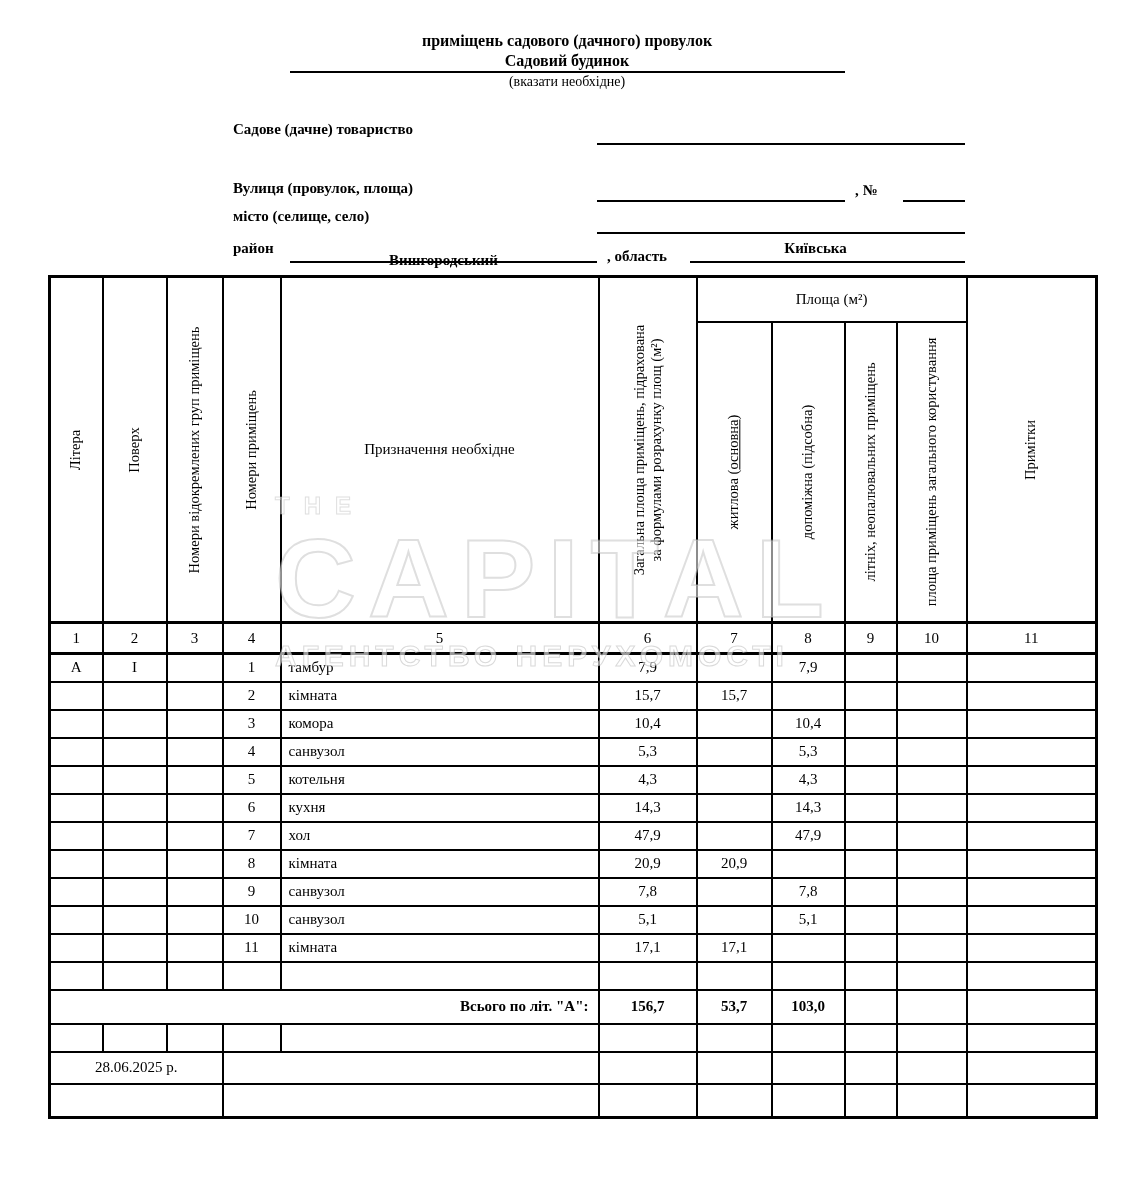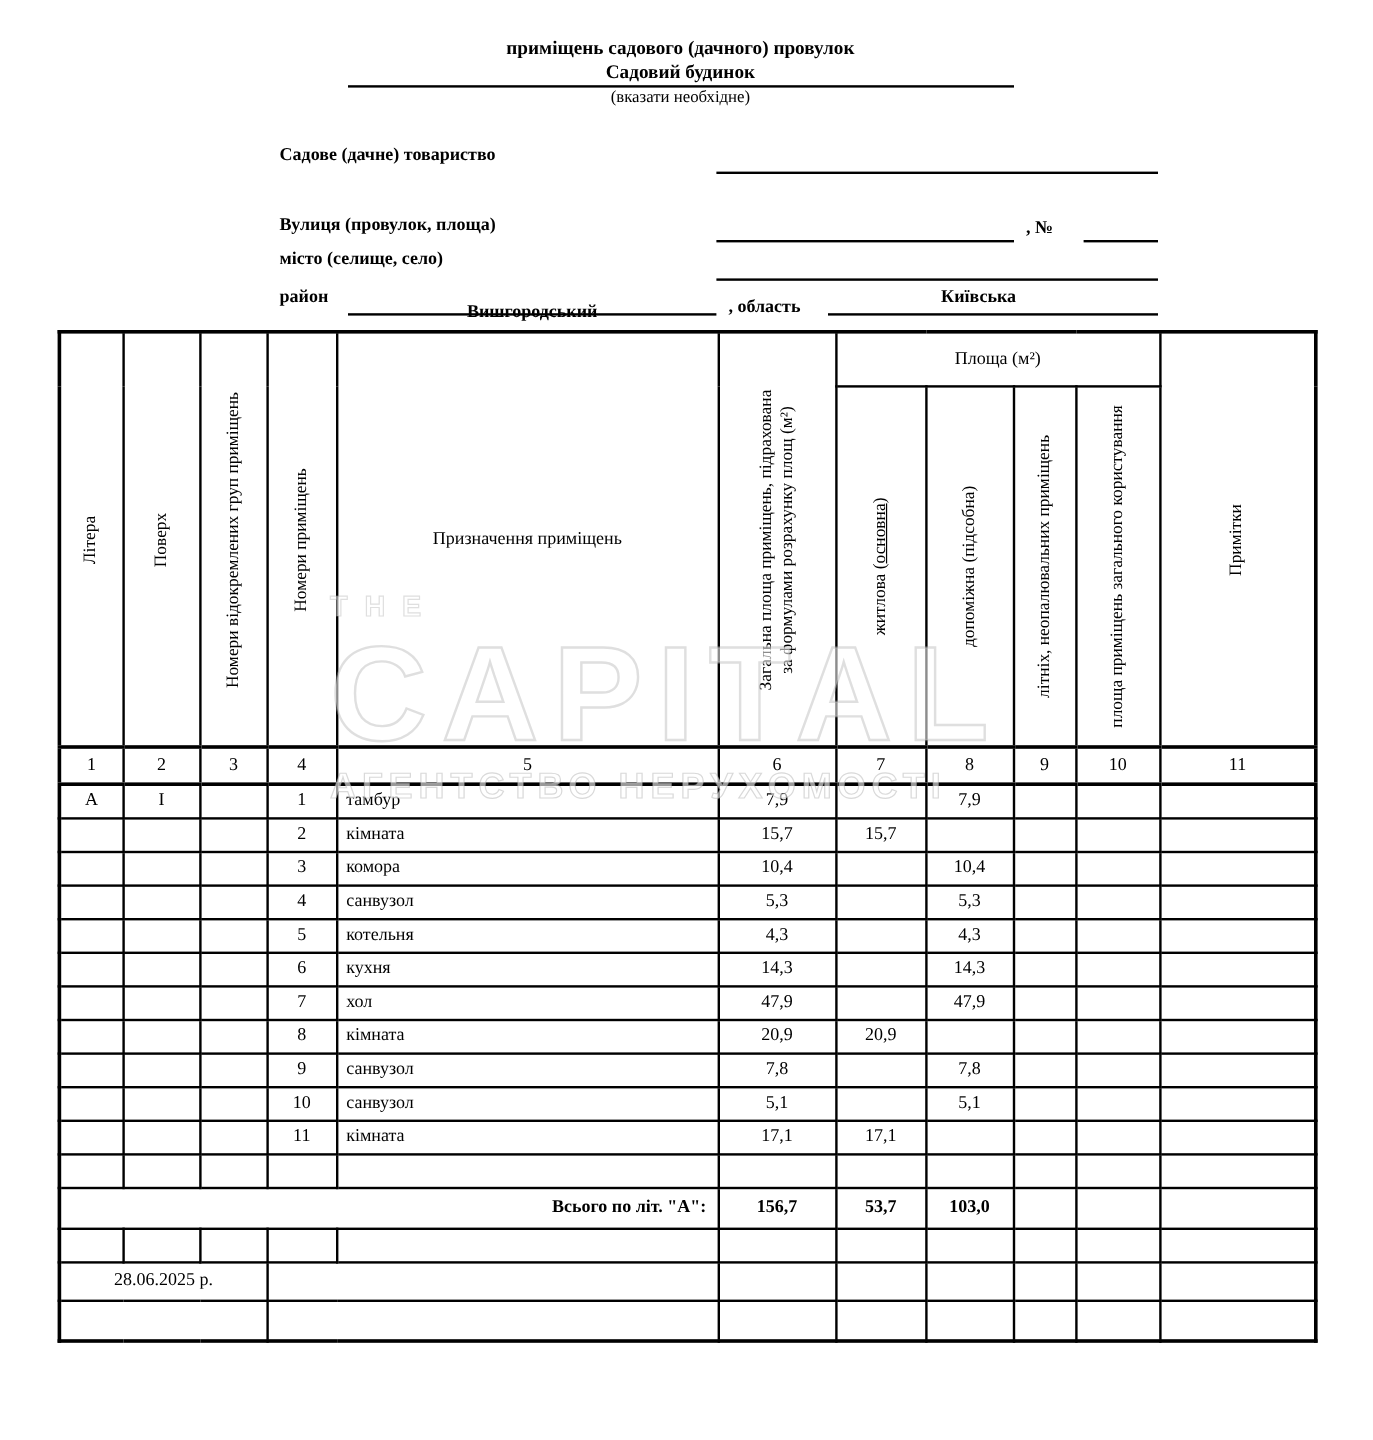--- a/index.html
+++ b/index.html
@@ -141,21 +141,21 @@
           </td>
         <td rowspan="2" class="rot">
             <div>Поверх</div>
           </td>
         <td rowspan="2" class="rot">
             <div>Номери відокремлених груп приміщень</div>
           </td>
         <td rowspan="2" class="rot">
             <div>Номери приміщень</div>
           </td>
-        <td rowspan="2" class="hdr-horiz">Призначення  приміщень</td>
+        <td rowspan="2" class="hdr-horiz">Призначення  необхідне</td>
         <td rowspan="2" class="rot">
           <div class="wrap w335"><span>Загальна площа  приміщень,  підрахована</span><br><span>за формулами розрахунку площ (м²)</span></div>
         </td>
         <td colspan="4" class="hdr-horiz">Площа (м²)</td>
         <td rowspan="2" class="rot">
             <div>Примітки</div>
           </td>
       </tr>
       <tr class="hB">
         <td class="rot">

